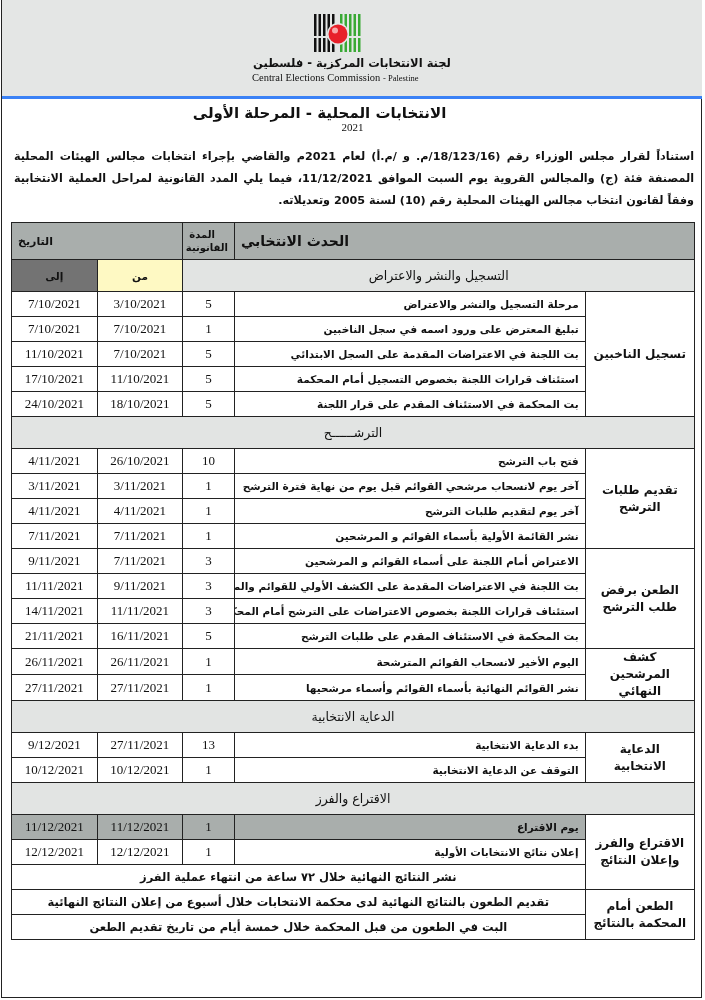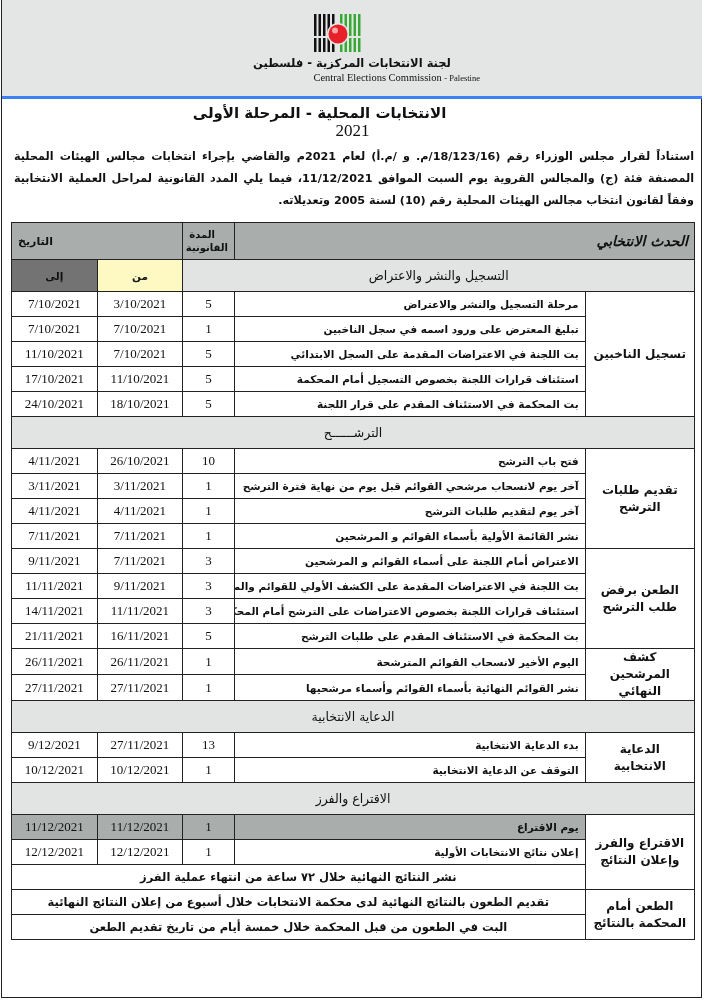--- a/index.html
+++ b/index.html
@@ -19,48 +19,48 @@
   }
   .logo {
     position: absolute; left: 312px; top: 14px; width: 48px; height: 38px;
   }
   .org-ar {
     position: absolute; left: 250px; top: 56px; width: 200px; text-align: center;
     font-family: "DejaVu Sans", sans-serif; font-weight: bold; font-size: 11.5px;
     direction: rtl; color: #111;
   }
   .org-en {
-    position: absolute; left: 268px; top: 72px; width: 210px; text-align: right;
+    position: absolute; left: 250px; top: 72px; width: 210px; text-align: left;
     font-family: "Liberation Serif", serif; font-size: 10.5px; color: #111;
   }
   .org-en small { font-size: 8.5px; }
   .title {
     position: absolute; left: 0; top: 104px; width: 639px; text-align: center;
     direction: rtl; font-weight: bold; font-size: 15px;
   }
   .year {
     position: absolute; left: 0; top: 121px; width: 705px; text-align: center;
-    font-family: "Liberation Serif", serif; font-size: 17px;
+    font-family: "Liberation Serif", serif; font-size: 11px;
   }
   .intro {
     position: absolute; left: 14px; top: 146px; width: 680px;
     direction: rtl; text-align: justify; font-weight: bold; font-size: 11.2px;
     line-height: 22px;
   }
   table.sched {
     position: absolute; left: 11px; top: 222px; width: 684px;
     border-collapse: collapse; direction: rtl; table-layout: fixed;
     border: 1.5px solid #222;
   }
   table.sched td, table.sched th {
     border: 1px solid #222; padding: 0 6px; font-size: 10.5px;
     overflow: hidden; white-space: nowrap;
   }
   .hdr th { background: #a9aeac; font-weight: bold; }
-  .hdr-main { font-size: 14px !important; text-align: right; height: 36px; font-style: italic; }
+  .hdr-main { font-size: 14px !important; text-align: left; height: 36px; }
   .hdr-small { font-size: 10px !important; line-height: 13px; text-align: left; white-space: normal !important; }
   .sec td { background: #e2e4e3; }
   .sec-title { text-align: center; font-weight: normal; font-size: 12.5px !important; height: 31px; }
   .row td { height: 24px; }
   .evt { text-align: right; font-weight: bold; }
   .grp { text-align: center; font-weight: bold; font-size: 12px !important; white-space: normal !important; line-height: 17px; }
   .num, .date { text-align: center; font-family: "Liberation Serif", serif; font-size: 13px !important; }
   .dark td.evt, .dark td.num, .dark td.date { background: #a9aeac; }
   .span-note { text-align: center; font-weight: bold; font-size: 11.5px !important; height: 26px; }
   .span-note2 { text-align: center; font-weight: bold; font-size: 11.5px !important; height: 34px; }

